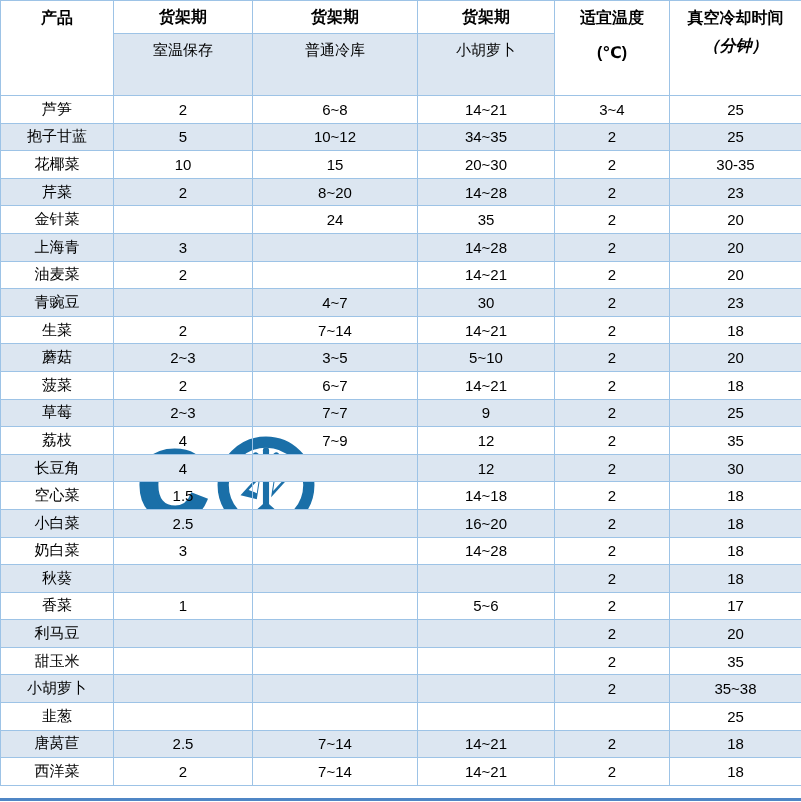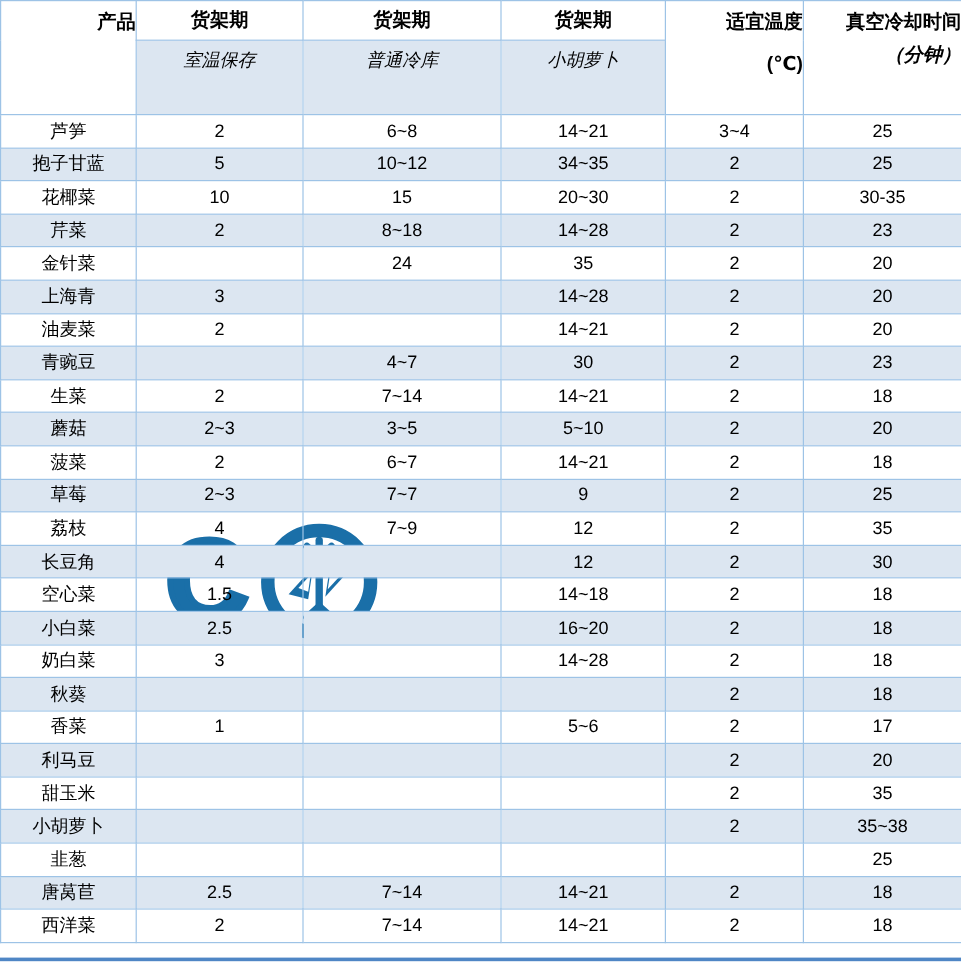--- a/index.html
+++ b/index.html
@@ -46,28 +46,27 @@
   }
   th, td {
     border: 1.6px solid #9dc3e6;
     text-align: center;
     overflow: hidden;
     padding: 0;
   }
   thead tr.h1 { height: 33px; }
   thead tr.h2 { height: 62px; }
   thead th { background: transparent; font-size: 16px; font-weight: bold; }
-  thead .span-cell { vertical-align: top; padding-top: 7px; text-align: right; }
+  thead .span-cell { vertical-align: top; padding-top: 7px; }
   thead tr.h2 th {
     background: #dce6f1;
     font-weight: normal;
     font-size: 15px;
     vertical-align: top;
     padding-top: 7px;
-    font-style: italic;
   }
   thead .line2 { margin-top: 14px; }
   thead .line2-tight { margin-top: 7px; font-style: italic; }
 
   tbody td {
     height: 27.6px;
     font-size: 15px;
     background: transparent;
   }
   tbody td.product { font-weight: normal; }
@@ -150,21 +149,21 @@
           <td class="product">花椰菜</td>
           <td>10</td>
           <td>15</td>
           <td>20~30</td>
           <td>2</td>
           <td>30-35</td>
         </tr>
         <tr>
           <td class="product">芹菜</td>
           <td>2</td>
-          <td>8~18</td>
+          <td>8~20</td>
           <td>14~28</td>
           <td>2</td>
           <td>23</td>
         </tr>
         <tr>
           <td class="product">金针菜</td>
           <td></td>
           <td>24</td>
           <td>35</td>
           <td>2</td>

